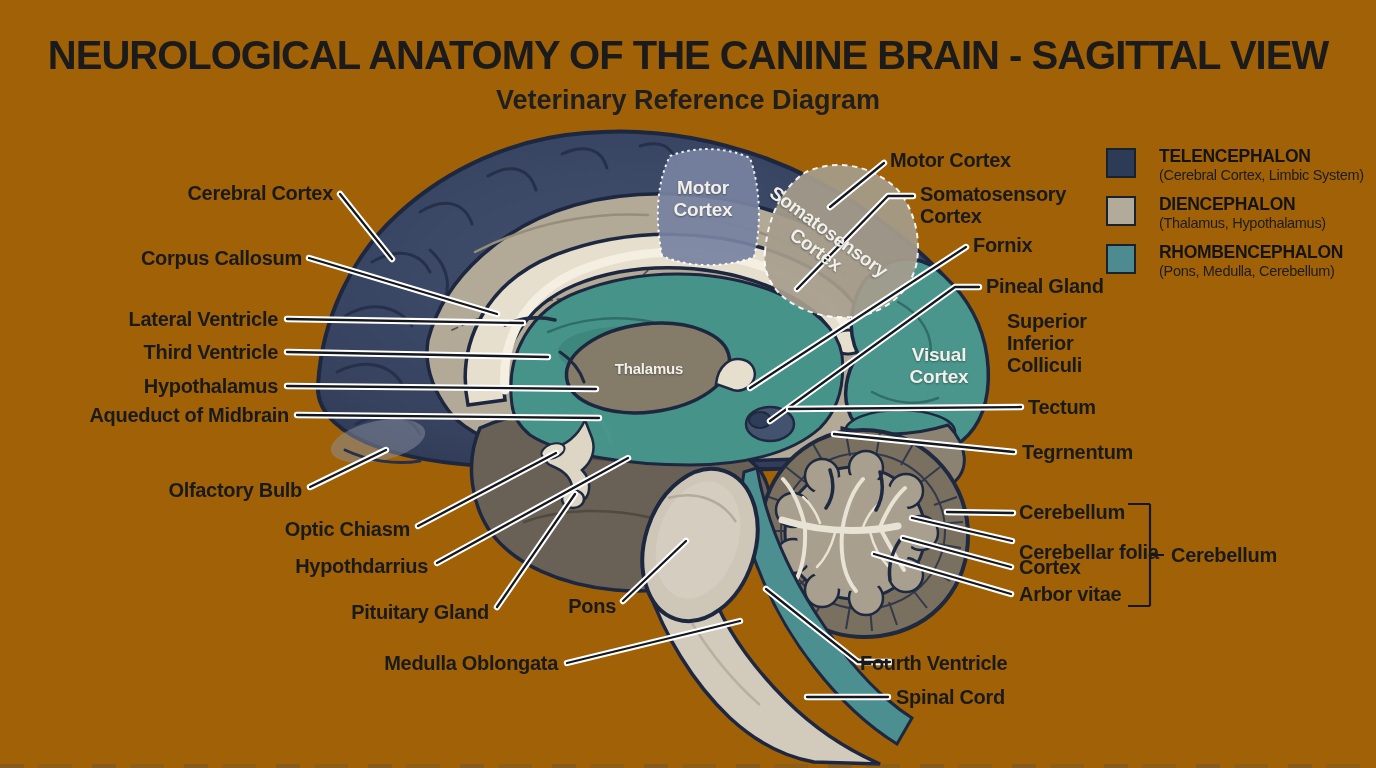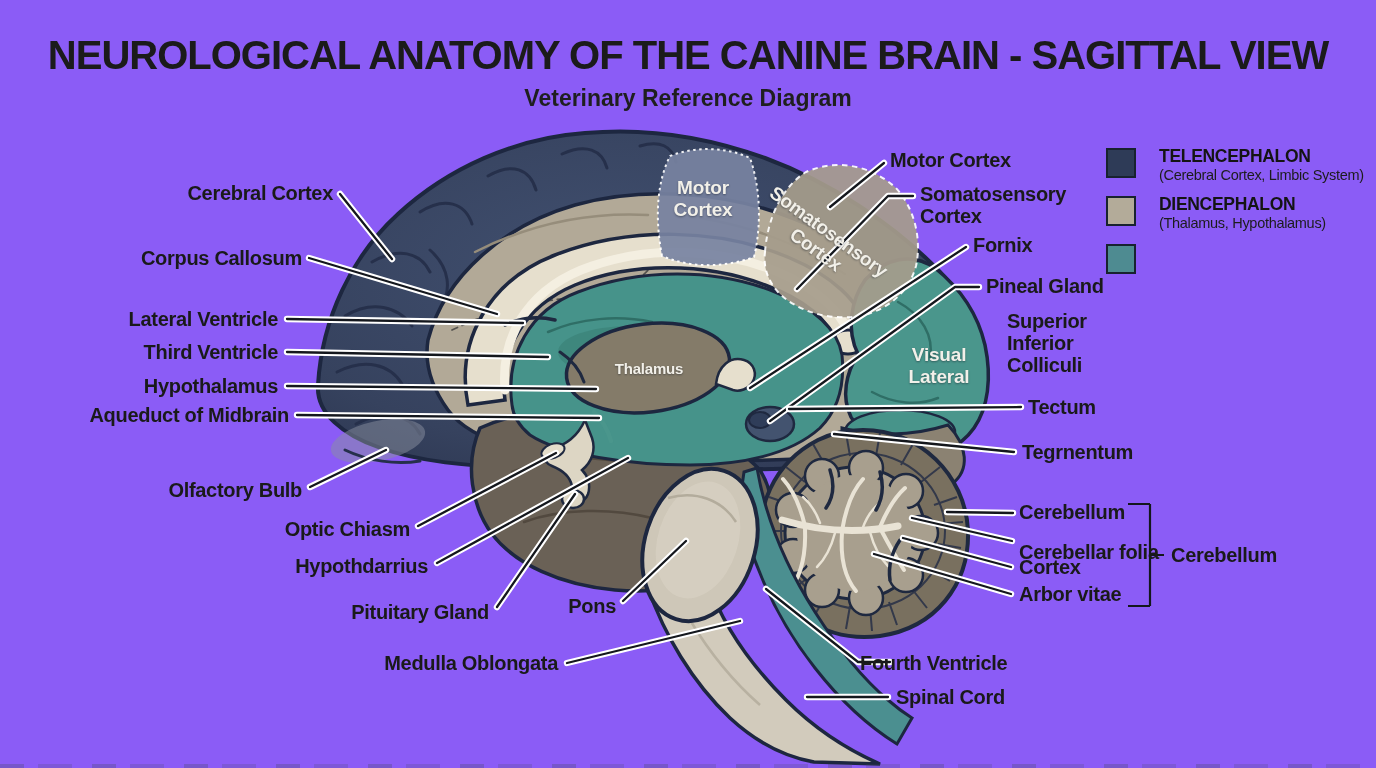--- a/index.html
+++ b/index.html
@@ -1,20 +1,20 @@
 <!DOCTYPE html>
 <html><head>
 <meta charset="utf-8">
 <style>
   html,body{margin:0;padding:0;background:#ffffff}
-  .stage{position:relative;width:1376px;height:768px;background:#8b5cf6;overflow:hidden;
+  .stage{position:relative;width:1376px;height:768px;background:#a16207;overflow:hidden;
          font-family:"Liberation Sans","DejaVu Sans",sans-serif}
   .title{position:absolute;left:0;right:0;top:33px;text-align:center;font-size:40px;font-weight:800;
          letter-spacing:-1px;color:#1b1b1b;white-space:nowrap}
-  .subtitle{position:absolute;left:0;right:0;top:85px;text-align:center;font-size:23px;font-weight:600;color:#1f1f1f}
+  .subtitle{position:absolute;left:0;right:0;top:85px;text-align:center;font-size:27px;font-weight:600;color:#1f1f1f}
   svg.diagram{position:absolute;left:0;top:0}
   .lbl{position:absolute;font-size:20px;font-weight:600;color:#1a1a1a;letter-spacing:-0.3px;
        white-space:nowrap;line-height:22px}
   .ra{transform:translate(-100%,-50%);text-align:right}
   .la{transform:translate(0,-50%);text-align:left}
   .wrap{white-space:normal}
   .onbrain{position:absolute;color:#f2f0e9;font-weight:600;letter-spacing:-0.2px;text-align:center;
            transform:translate(-50%,-50%);line-height:22px;font-size:19px;
            text-shadow:0 1px 2px rgba(20,26,38,.45)}
   .onbrain.big{font-size:15px}
@@ -309,36 +309,40 @@
   <div class="lbl la" style="left:1019px;top:552px">Cerebellar folia</div>
   <div class="lbl la" style="left:1019px;top:567px">Cortex</div>
   <div class="lbl la" style="left:1019px;top:594px">Arbor vitae</div>
   <div class="lbl la" style="left:1171px;top:555px">Cerebellum</div>
   <div class="lbl la" style="left:860px;top:663px">Fourth Ventricle</div>
   <div class="lbl la" style="left:896px;top:697px">Spinal Cord</div>
 
   <div class="onbrain wrap" style="left:703px;top:199px;width:70px">Motor Cortex</div>
   <div class="onbrain rot wrap" style="left:822px;top:241px;width:160px">Somatosensory Cortex</div>
   <div class="onbrain big" style="left:649px;top:369px">Thalamus</div>
-  <div class="onbrain wrap" style="left:939px;top:366px;width:75px">Visual Lateral</div>
+  <div class="onbrain wrap" style="left:939px;top:366px;width:75px">Visual Cortex</div>
 
   <div class="legend">
     <div class="legend-item">
       <div class="swatch" style="background: rgb(46, 59, 87);"></div>
       <div>
         <div class="legend-name">TELENCEPHALON</div>
         <div class="legend-detail">(Cerebral Cortex, Limbic System)</div>
       </div>
     </div>
     <div class="legend-item">
       <div class="swatch" style="background: rgb(179, 171, 153);"></div>
       <div>
         <div class="legend-name">DIENCEPHALON</div>
         <div class="legend-detail">(Thalamus, Hypothalamus)</div>
       </div>
     </div>
     <div class="legend-item">
       <div class="swatch" style="background: rgb(78, 139, 145);"></div>
+      <div>
+        <div class="legend-name">RHOMBENCEPHALON</div>
+        <div class="legend-detail">(Pons, Medulla, Cerebellum)</div>
+      </div>
     </div>
   </div>
 
   <div class="bottom-strip"></div>
 </div>
 
 </body></html>

